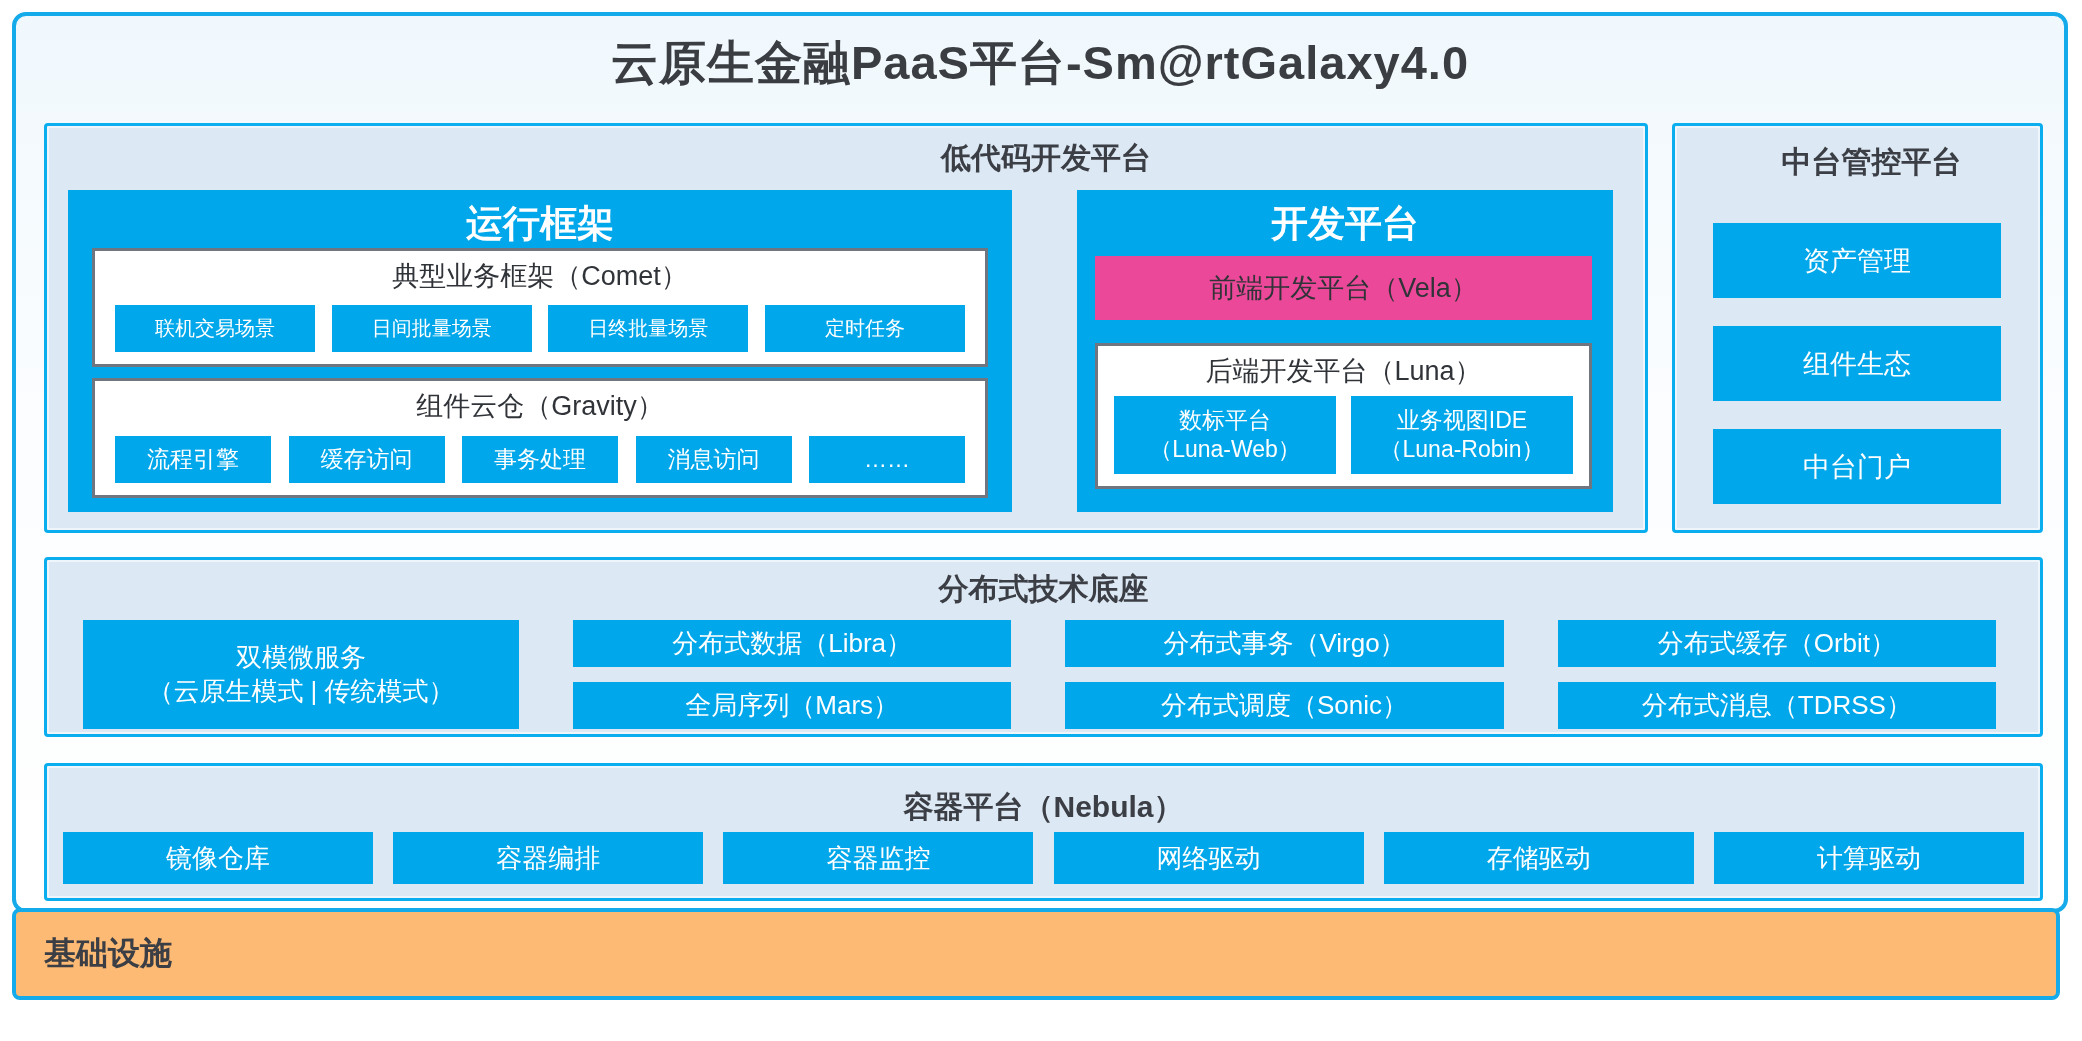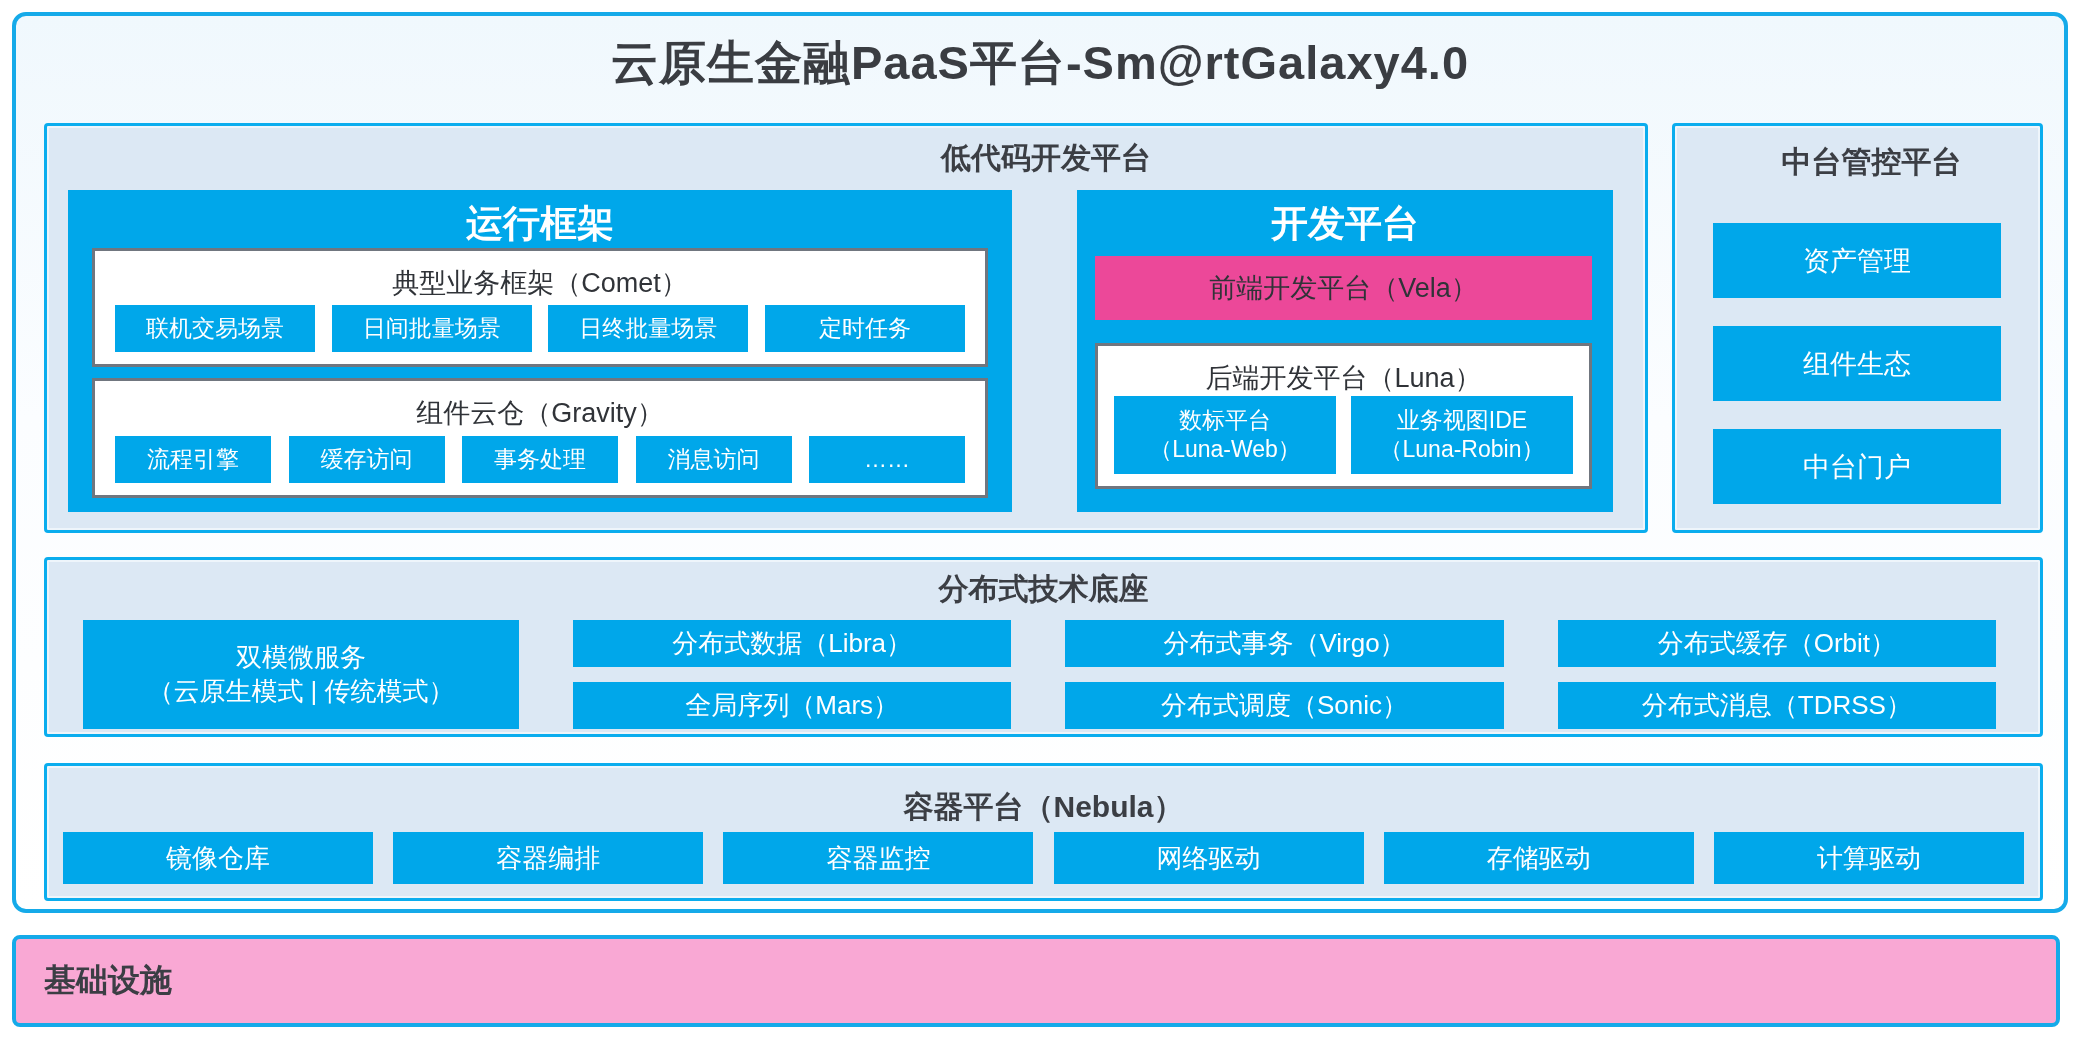--- a/index.html
+++ b/index.html
@@ -46,29 +46,29 @@
   .bluebox-title{
     color:#ffffff;font-size:37px;font-weight:bold;text-align:center;
     padding-top:9px;white-space:nowrap;
   }
   .runtime{left:21px;top:64px;width:944px;height:322px;}
   .dev{left:1030px;top:64px;width:536px;height:322px;}
   .whitebox{
     position:absolute;background:#ffffff;border:3px solid #70767f;box-sizing:border-box;
   }
   .whitebox-title{
-    font-size:27px;color:#303338;text-align:center;padding-top:14px;white-space:nowrap;
+    font-size:27px;color:#303338;text-align:center;padding-top:7px;white-space:nowrap;
   }
   .comet{left:24px;top:58px;width:896px;height:119px;}
   .gravity{left:24px;top:188px;width:896px;height:120px;}
   .btn-row{
     position:absolute;left:20px;right:20px;bottom:12px;
     display:flex;justify-content:space-between;align-items:center;
   }
-  .comet .node{width:200px;height:47px;font-size:23px;}
+  .comet .node{width:200px;height:47px;font-size:20px;}
   .gravity .node{width:156px;height:47px;font-size:23px;}
   .vela-box{
     position:absolute;left:18px;top:66px;width:497px;height:64px;
     background:#ec4899;color:#303338;font-size:27px;
     display:flex;align-items:center;justify-content:center;white-space:nowrap;
   }
   .luna{left:18px;top:153px;width:497px;height:146px;}
   .luna .btn-row{left:16px;right:16px;bottom:12px;}
   .luna .node{width:222px;height:78px;font-size:23px;}
   
@@ -87,22 +87,22 @@
   }
   .dist-grid .node{font-size:26px;}
   .dual{grid-row:1/3;grid-column:1;font-size:26px;}
   
   .containerp{left:28px;top:747px;width:1999px;height:138px;}
   .containerp .panel-title{margin-top:21px;}
   .containerp .btn-row{left:16px;right:16px;bottom:14px;}
   .containerp .node{width:310px;height:52px;font-size:26px;}
   
   .infra{
-    position:absolute;left:12px;top:935px;width:2048px;height:92px;
-    background:#f9a8d4;border:4px solid #15aae9;border-radius:8px;
+    position:absolute;left:12px;top:908px;width:2048px;height:92px;
+    background:#fdba74;border:4px solid #15aae9;border-radius:8px;
     box-sizing:border-box;
   }
   .infra-label{
     position:absolute;left:28px;top:0;height:84px;display:flex;align-items:center;
     font-size:32px;font-weight:bold;color:#3b3e44;white-space:nowrap;
   }
   .infra-row{
     position:absolute;left:208px;right:60px;top:11px;height:62px;
     display:flex;justify-content:space-between;align-items:center;
   }

